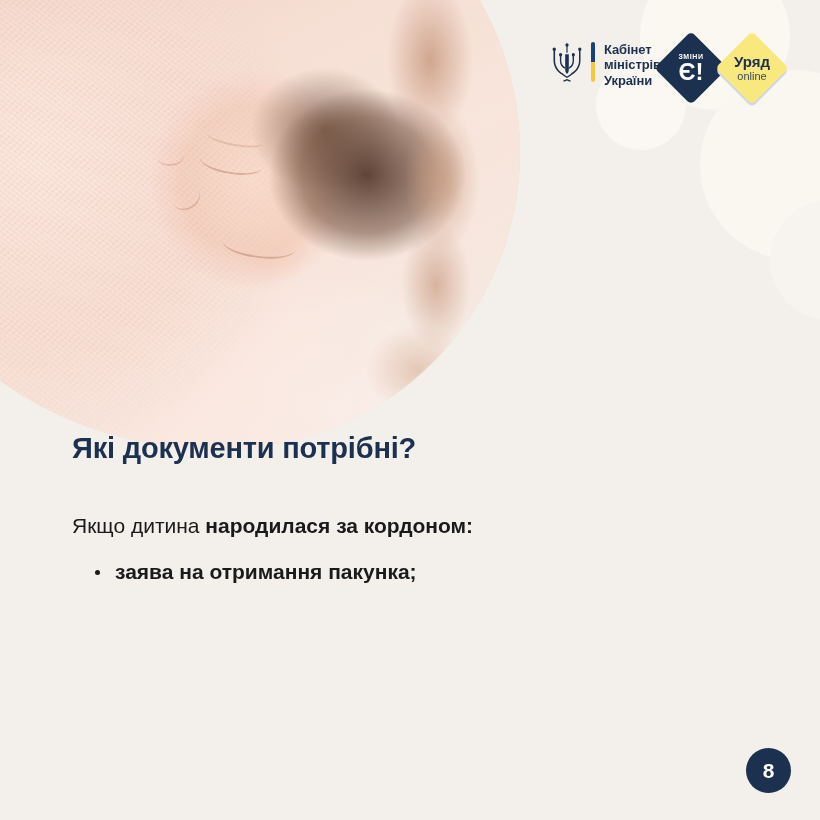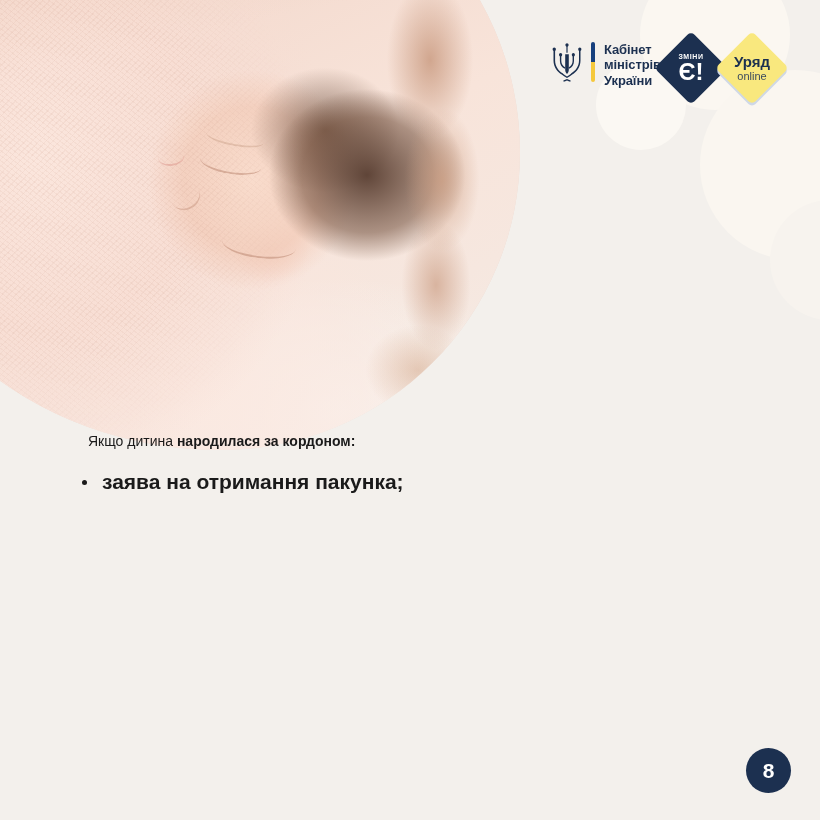--- a/index.html
+++ b/index.html
@@ -165,28 +165,28 @@
   }
   #heading {
     font-size: 29px;
     font-weight: bold;
     color: #1c3050;
     letter-spacing: -0.2px;
     margin: 0 0 47px 0;
     line-height: 1.15;
   }
   #intro {
-    font-size: 14px;
+    font-size: 21px;
     color: #1a1a1a;
-    margin: 0 0 18px 16px;
+    margin: 0 0 18px 0;
     line-height: 1.3;
   }
   #intro .bold { font-weight: bold; }
 
-  #bullets { list-style: none; margin: 4px; padding: 0; }
+  #bullets { list-style: none; margin: 17px; padding: 0; }
   #bullets li {
     position: relative;
     padding-left: 26px;
     font-size: 21px;
     font-weight: bold;
     color: #1a1a1a;
     line-height: 1.32;
     margin-bottom: 14px;
   }
   #bullets li::before {
@@ -264,20 +264,21 @@
   </div>
 
   <div class="diamond" id="uryad-badge">
     <div class="dlabel">
       <span id="uryad-big">Уряд</span>
       <span id="uryad-small">online</span>
     </div>
   </div>
 
   <div id="content">
+    <h1 id="heading">Які документи потрібні?</h1>
     <p id="intro">
       <span>Якщо дитина </span><span class="bold">народилася за кордоном:</span>
     </p>
     <ul id="bullets">
       <li>заява на отримання пакунка;</li>
     </ul>
   </div>
 
   <div id="page-badge">8</div>
 

